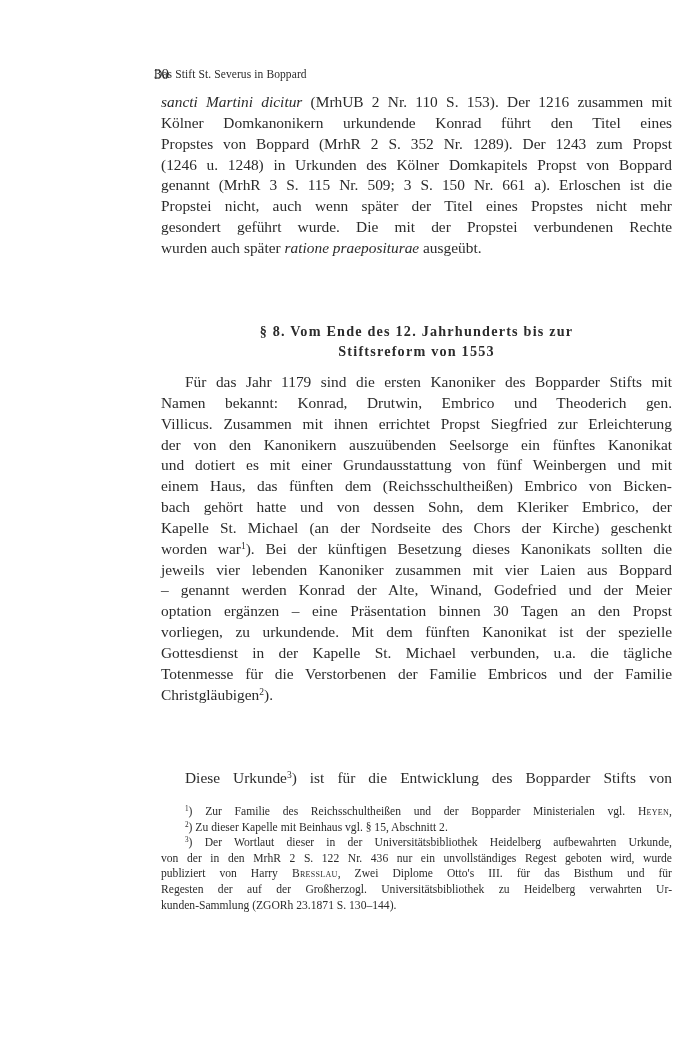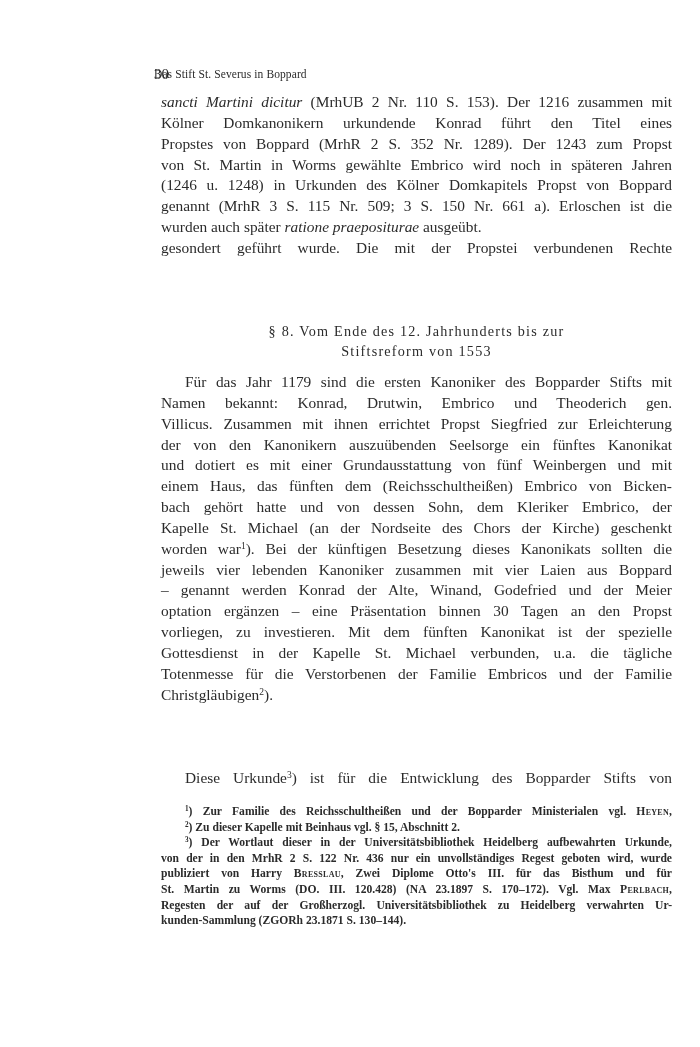--- a/index.html
+++ b/index.html
@@ -13,75 +13,74 @@
     .running-head { position: absolute; left: 0; right: 0; top: 2px; font-size: 11.5px; letter-spacing: 0.1px; }
     .body-text { position: absolute; left: 161px; width: 511px; }
     .line {
       display: block; height: 20.85px; line-height: 20.85px; font-size: 15.4px;
       text-align: justify; text-align-last: justify; white-space: nowrap; overflow: visible;
     }
     .line.last { text-align-last: left; }
     .line.indent { text-indent: 24px; }
     .line span.txt { display: inline; }
     .heading { position: absolute; left: 161px; width: 511px; text-align: center; font-size: 14.2px; letter-spacing: 1.2px; line-height: 20px; }
-    .fn { position: absolute; left: 161px; width: 511px; font-weight: bold; }
+    .fn { position: absolute; left: 161px; width: 511px; }
     .fn .line { height: 15.6px; line-height: 15.6px; font-size: 11.6px; }
     sup { font-size: 0.62em; line-height: 0; vertical-align: 0.55em; }
     i { font-style: italic; }
     .sc { font-variant: small-caps; letter-spacing: 0.3px; }
   </style>
 </head>
 <body>
 
 <div class="page-header">
   <span class="page-number">30</span>
   <div class="running-head">Das Stift St. Severus in Boppard</div>
 </div>
 
 <div class="body-text" style="top:92px;">
     <span class="line"><i>sancti Martini dicitur</i><span class="txt"> (MrhUB 2 Nr. 110 S. 153). Der 1216 zusammen mit</span></span>
     <span class="line"><span class="txt">Kölner Domkanonikern urkundende Konrad führt den Titel eines</span></span>
     <span class="line"><span class="txt">Propstes von Boppard (MrhR 2 S. 352 Nr. 1289). Der 1243 zum Propst</span></span>
-    <span class="line"><span class="txt">von St. Martin in Worms gewählte Embrico wird noch in späteren Jahren</span></span>
     <span class="line"><span class="txt">(1246 u. 1248) in Urkunden des Kölner Domkapitels Propst von Boppard</span></span>
     <span class="line"><span class="txt">genannt (MrhR 3 S. 115 Nr. 509; 3 S. 150 Nr. 661 a). Erloschen ist die</span></span>
+    <span class="line"><span class="txt">Propstei nicht, auch wenn später der Titel eines Propstes nicht mehr</span></span>
+    <span class="line"><span class="txt">gesondert geführt wurde. Die mit der Propstei verbundenen Rechte</span></span>
     <span class="line last"><span class="txt">wurden auch später </span><i>ratione praepositurae</i><span class="txt"> ausgeübt.</span></span>
-    <span class="line"><span class="txt">gesondert geführt wurde. Die mit der Propstei verbundenen Rechte</span></span>
   </div>
 
-<div class="heading" style="top:321px;">
+<div class="heading" style="top:321px;font-weight:bold;">
   <div>§ 8. Vom Ende des 12. Jahrhunderts bis zur</div>
   <div>Stiftsreform von 1553</div>
 </div>
 
 <div class="body-text" style="top:372px;">
     <span class="line indent"><span class="txt">Für das Jahr 1179 sind die ersten Kanoniker des Bopparder Stifts mit</span></span>
     <span class="line"><span class="txt">Namen bekannt: Konrad, Drutwin, Embrico und Theoderich gen.</span></span>
     <span class="line"><span class="txt">Villicus. Zusammen mit ihnen errichtet Propst Siegfried zur Erleichterung</span></span>
     <span class="line"><span class="txt">der von den Kanonikern auszuübenden Seelsorge ein fünftes Kanonikat</span></span>
     <span class="line"><span class="txt">und dotiert es mit einer Grundausstattung von fünf Weinbergen und mit</span></span>
     <span class="line"><span class="txt">einem Haus, das fünften dem (Reichsschultheißen) Embrico von Bicken-</span></span>
     <span class="line"><span class="txt">bach gehört hatte und von dessen Sohn, dem Kleriker Embrico, der</span></span>
     <span class="line"><span class="txt">Kapelle St. Michael (an der Nordseite des Chors der Kirche) geschenkt</span></span>
     <span class="line"><span class="txt">worden war</span><sup>1</sup><span class="txt">). Bei der künftigen Besetzung dieses Kanonikats sollten die</span></span>
     <span class="line"><span class="txt">jeweils vier lebenden Kanoniker zusammen mit vier Laien aus Boppard</span></span>
     <span class="line"><span class="txt">– genannt werden Konrad der Alte, Winand, Godefried und der Meier</span></span>
     <span class="line"><span class="txt">optation ergänzen – eine Präsentation binnen 30 Tagen an den Propst</span></span>
-    <span class="line"><span class="txt">vorliegen, zu investieren. Mit dem fünften Kanonikat ist der spezielle</span></span>
+    <span class="line"><span class="txt">vorliegen, zu urkundende. Mit dem fünften Kanonikat ist der spezielle</span></span>
     <span class="line"><span class="txt">Gottesdienst in der Kapelle St. Michael verbunden, u.a. die tägliche</span></span>
     <span class="line"><span class="txt">Totenmesse für die Verstorbenen der Familie Embricos und der Familie</span></span>
     <span class="line last"><span class="txt">Christgläubigen</span><sup>2</sup><span class="txt">).</span></span>
   </div>
 
 <div class="body-text" style="top:768px;">
     <span class="line indent"><span class="txt">Diese Urkunde</span><sup>3</sup><span class="txt">) ist für die Entwicklung des Bopparder Stifts von</span></span>
   </div>
 
 <div class="fn" style="top:804px;">
     <span class="line indent"><sup>1</sup><span class="txt">) Zur Familie des Reichsschultheißen und der Bopparder Ministerialen vgl. </span><span class="sc">Heyen</span><span class="txt">,</span></span>
     <span class="line last indent"><sup>2</sup><span class="txt">) Zu dieser Kapelle mit Beinhaus vgl. § 15, Abschnitt 2.</span></span>
     <span class="line indent"><sup>3</sup><span class="txt">) Der Wortlaut dieser in der Universitätsbibliothek Heidelberg aufbewahrten Urkunde,</span></span>
     <span class="line"><span class="txt">von der in den MrhR 2 S. 122 Nr. 436 nur ein unvollständiges Regest geboten wird, wurde</span></span>
     <span class="line"><span class="txt">publiziert von Harry </span><span class="sc">Bresslau</span><span class="txt">, Zwei Diplome Otto's III. für das Bisthum und für</span></span>
-    <span class="line"><span class="txt">St. Martin zu Worms (DO. III. 120.428) (NA 23.1897 S. 170–172). Vgl. Max </span><span class="sc">Perlbach</span><span class="txt">,</span></span>
     <span class="line"><span class="txt">Regesten der auf der Großherzogl. Universitätsbibliothek zu Heidelberg verwahrten Ur-</span></span>
     <span class="line last"><span class="txt">kunden-Sammlung (ZGORh 23.1871 S. 130–144).</span></span>
   </div>
 
 </body></html>

